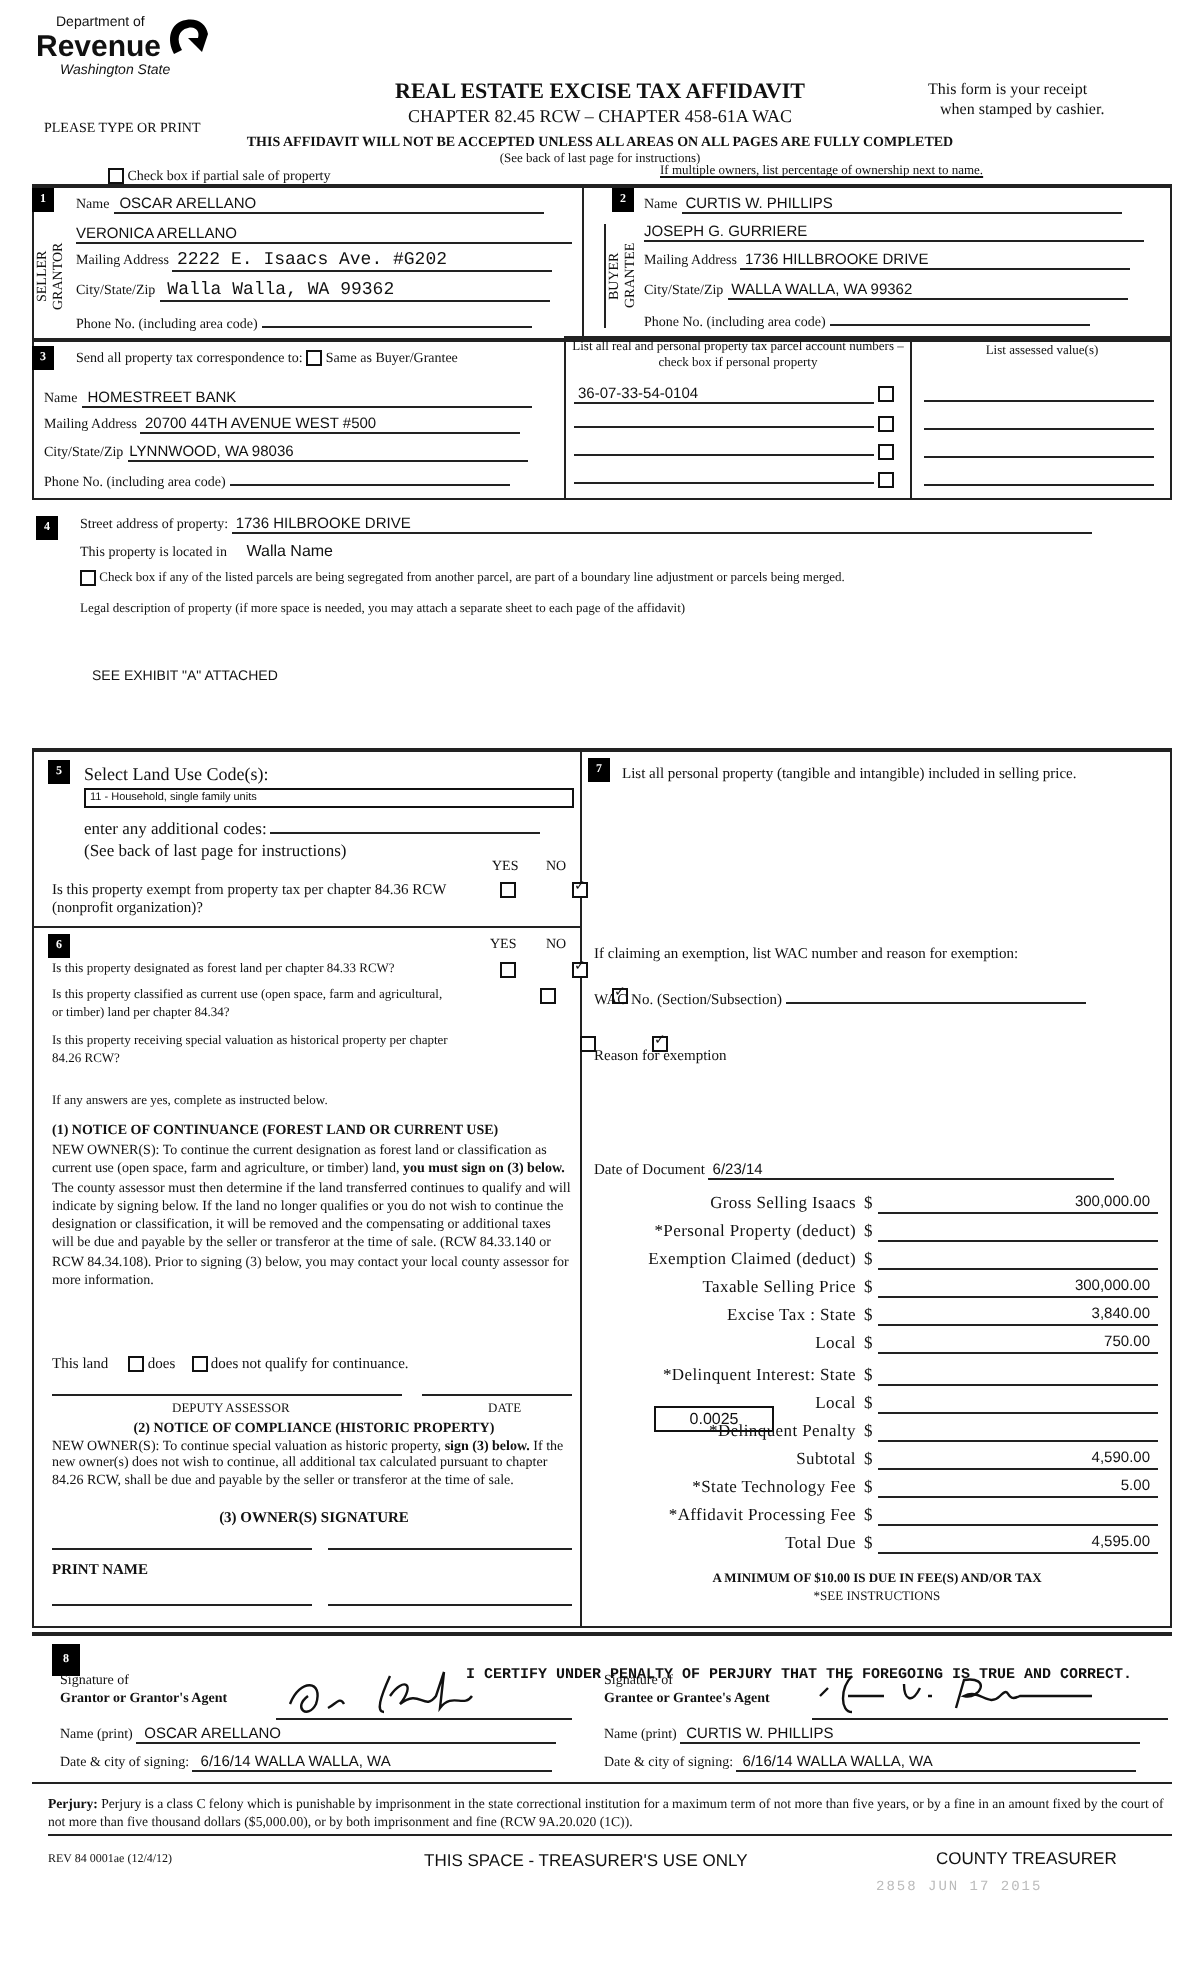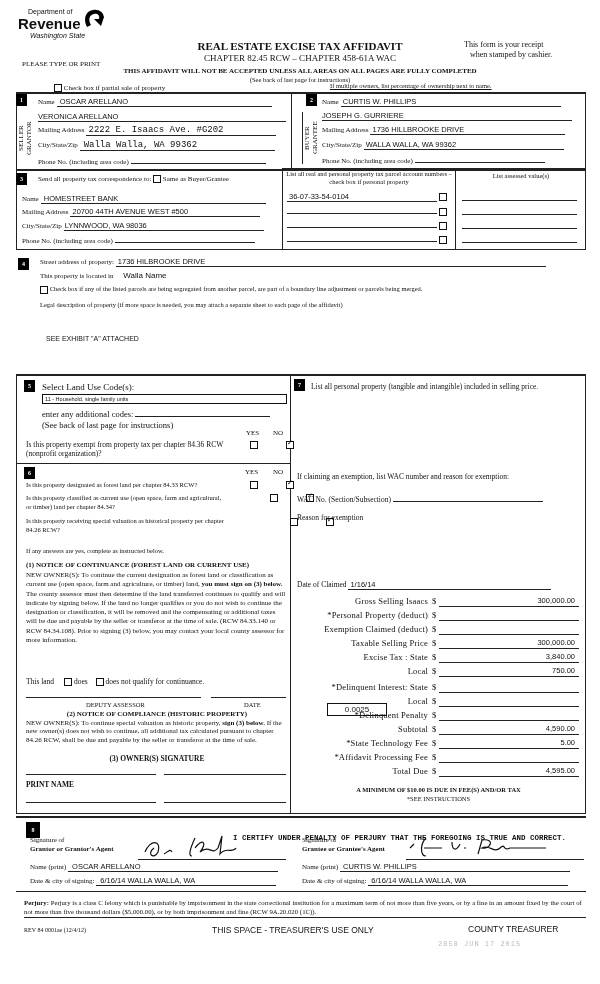--- a/index.html
+++ b/index.html
@@ -215,24 +215,24 @@
 </div>
 
 <div class="abs" style="left:291px;top:374px;width:295px;height:440px;border-top:2px solid #222;border-right:1px solid #222;border-bottom:1px solid #222;">
   <span class="num abs" style="left:3px;top:3px;">7</span>
   <div class="abs" style="left:20px;top:5px;width:260px;font-size:7.5px;line-height:12px;">List all  personal property (tangible and intangible) included in selling price.</div>
   <div class="abs" style="left:6px;top:96px;font-size:7.5px;white-space:nowrap;">If claiming an exemption, list WAC number and reason for exemption:</div>
   <div class="abs" style="left:6px;top:118px;font-size:7.5px;">
     <span>WAC No. (Section/Subsection)</span>
     <span class="line" style="display:inline-block;width:150px;height:8px;"></span>
   </div>
-  <div class="abs" style="left:6px;top:137px;font-size:7.5px;">Reason for exemption</div>
+  <div class="abs" style="left:6px;top:147px;font-size:7.5px;">Reason for exemption</div>
   <div class="abs" style="left:6px;top:204px;width:280px;font-size:7.5px;">
-    <span>Date of Claimed</span>
-    <span class="fill line" style="display:inline-block;width:203px;padding-left:2px;">1/16/14</span>
+    <span>Date of Document</span>
+    <span class="fill line" style="display:inline-block;width:203px;padding-left:2px;">6/23/14</span>
   </div>
   <div class="abs sans" style="left:36px;top:327px;width:60px;height:13px;border:1px solid #111;font-size:8px;text-align:center;line-height:12px;">0.0025</div>
   <div class="abs" style="left:0;top:410px;width:295px;text-align:center;font-size:6.5px;font-weight:bold;">A MINIMUM OF $10.00 IS DUE IN FEE(S) AND/OR TAX</div>
   <div class="abs" style="left:0;top:419px;width:295px;text-align:center;font-size:6.5px;">*SEE INSTRUCTIONS</div>
 </div>
 
 <div class="amt-row" style="top:596px;">
     <span class="lbl">Gross Selling Isaacs</span>
     <span class="dollar">$</span>
     <span class="val">300,000.00</span>

